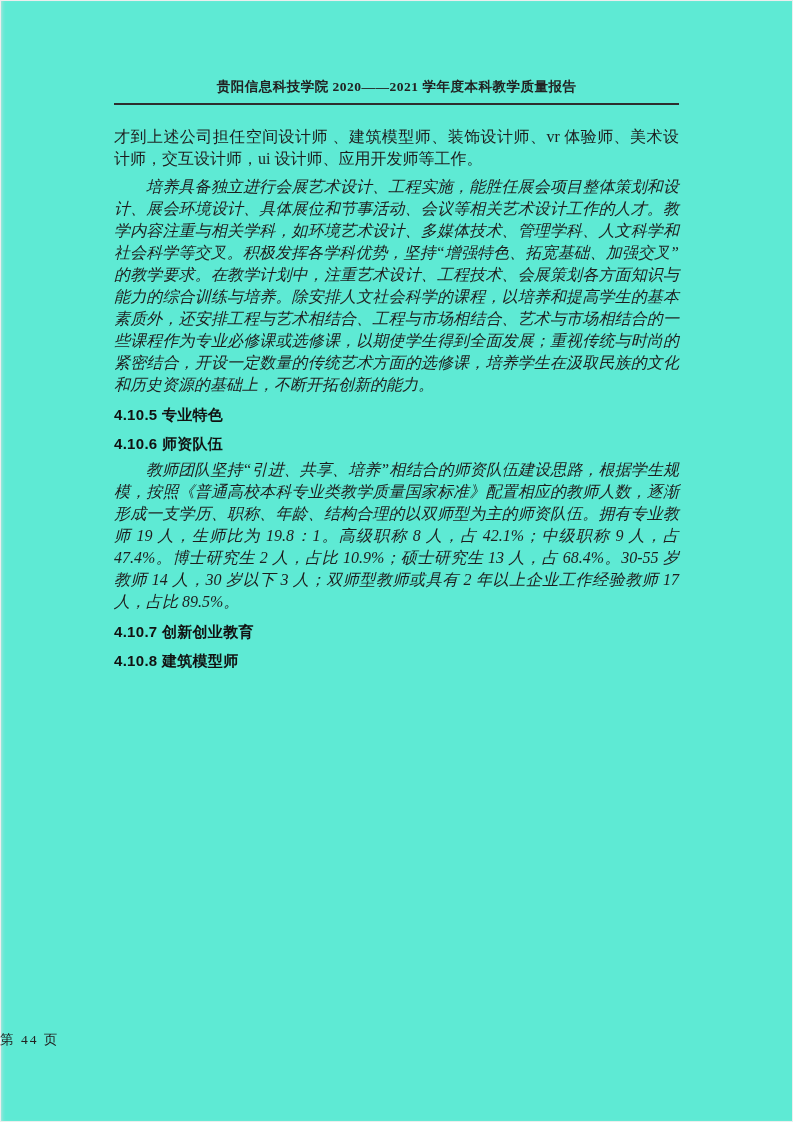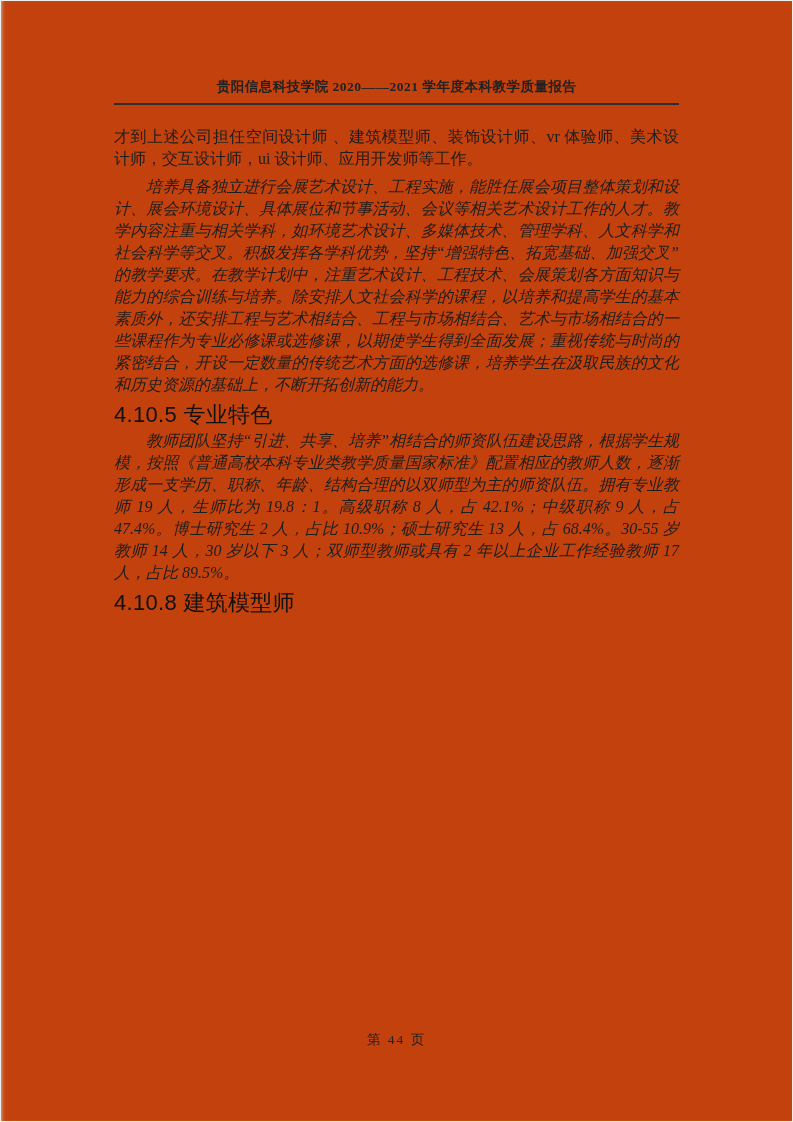--- a/index.html
+++ b/index.html
@@ -5,21 +5,21 @@
   html, body {
     margin: 0;
     padding: 0;
     background: #f4f6f5;
   }
   .page {
     position: relative;
     width: 793px;
     height: 1122px;
     margin: 0;
-    background: #c2410c;
+    background: #5eead4;
     box-shadow: inset 0 0 0 1px #eceeee, inset 3px 0 4px -2px #dfe3e2;
     overflow: hidden;
     font-family: "Liberation Serif", serif;
     color: #1e1e1e;
   }
   .running-header {
     position: absolute;
     top: 78px;
     left: 114px;
     width: 565px;
@@ -44,54 +44,56 @@
     line-height: 22px;
     color: #1e1e1e;
   }
   .content p.indent {
     text-indent: 2em;
     font-style: italic;
   }
   .content h3 {
     margin: 8px 0 5px 0;
     font-family: "Liberation Sans", sans-serif;
-    font-weight: 400;
-    font-size: 22px;
+    font-weight: 700;
+    font-size: 15px;
     line-height: 21px;
     color: #111;
     letter-spacing: 0.3px;
   }
   .page-footer {
     position: absolute;
     top: 1031px;
     left: 0;
     width: 793px;
-    text-align: center;
+    text-align: left;
     font-size: 13.5px;
     color: #222;
     letter-spacing: 2px;
   }
 </style>
 </head>
 <body>
 
 <div class="page">
 
   <div class="running-header">贵阳信息科技学院 2020——2021 学年度本科教学质量报告</div>
 
   <div class="content">
 
     <p>才到上述公司担任空间设计师 、建筑模型师、装饰设计师、vr 体验师、美术设计师，交互设计师，ui 设计师、应用开发师等工作。</p>
 
     <p class="indent">培养具备独立进行会展艺术设计、工程实施，能胜任展会项目整体策划和设计、展会环境设计、具体展位和节事活动、会议等相关艺术设计工作的人才。教学内容注重与相关学科，如环境艺术设计、多媒体技术、管理学科、人文科学和社会科学等交叉。积极发挥各学科优势，坚持“增强特色、拓宽基础、加强交叉”的教学要求。在教学计划中，注重艺术设计、工程技术、会展策划各方面知识与能力的综合训练与培养。除安排人文社会科学的课程，以培养和提高学生的基本素质外，还安排工程与艺术相结合、工程与市场相结合、艺术与市场相结合的一些课程作为专业必修课或选修课，以期使学生得到全面发展；重视传统与时尚的紧密结合，开设一定数量的传统艺术方面的选修课，培养学生在汲取民族的文化和历史资源的基础上，不断开拓创新的能力。</p>
 
     <h3>4.10.5 专业特色</h3>
 
+    <h3>4.10.6 师资队伍</h3>
     <p class="indent">教师团队坚持“引进、共享、培养”相结合的师资队伍建设思路，根据学生规模，按照《普通高校本科专业类教学质量国家标准》配置相应的教师人数，逐渐形成一支学历、职称、年龄、结构合理的以双师型为主的师资队伍。拥有专业教师 19 人，生师比为 19.8：1。高级职称 8 人，占 42.1%；中级职称 9 人，占 47.4%。博士研究生 2 人，占比 10.9%；硕士研究生 13 人，占 68.4%。30-55 岁教师 14 人，30 岁以下 3 人；双师型教师或具有 2 年以上企业工作经验教师 17 人，占比 89.5%。</p>
 
+    <h3>4.10.7 创新创业教育</h3>
 
     <h3>4.10.8 建筑模型师</h3>
 
   </div>
 
   <div class="page-footer">第 44 页</div>
 
 </div>
 
 </body></html>

